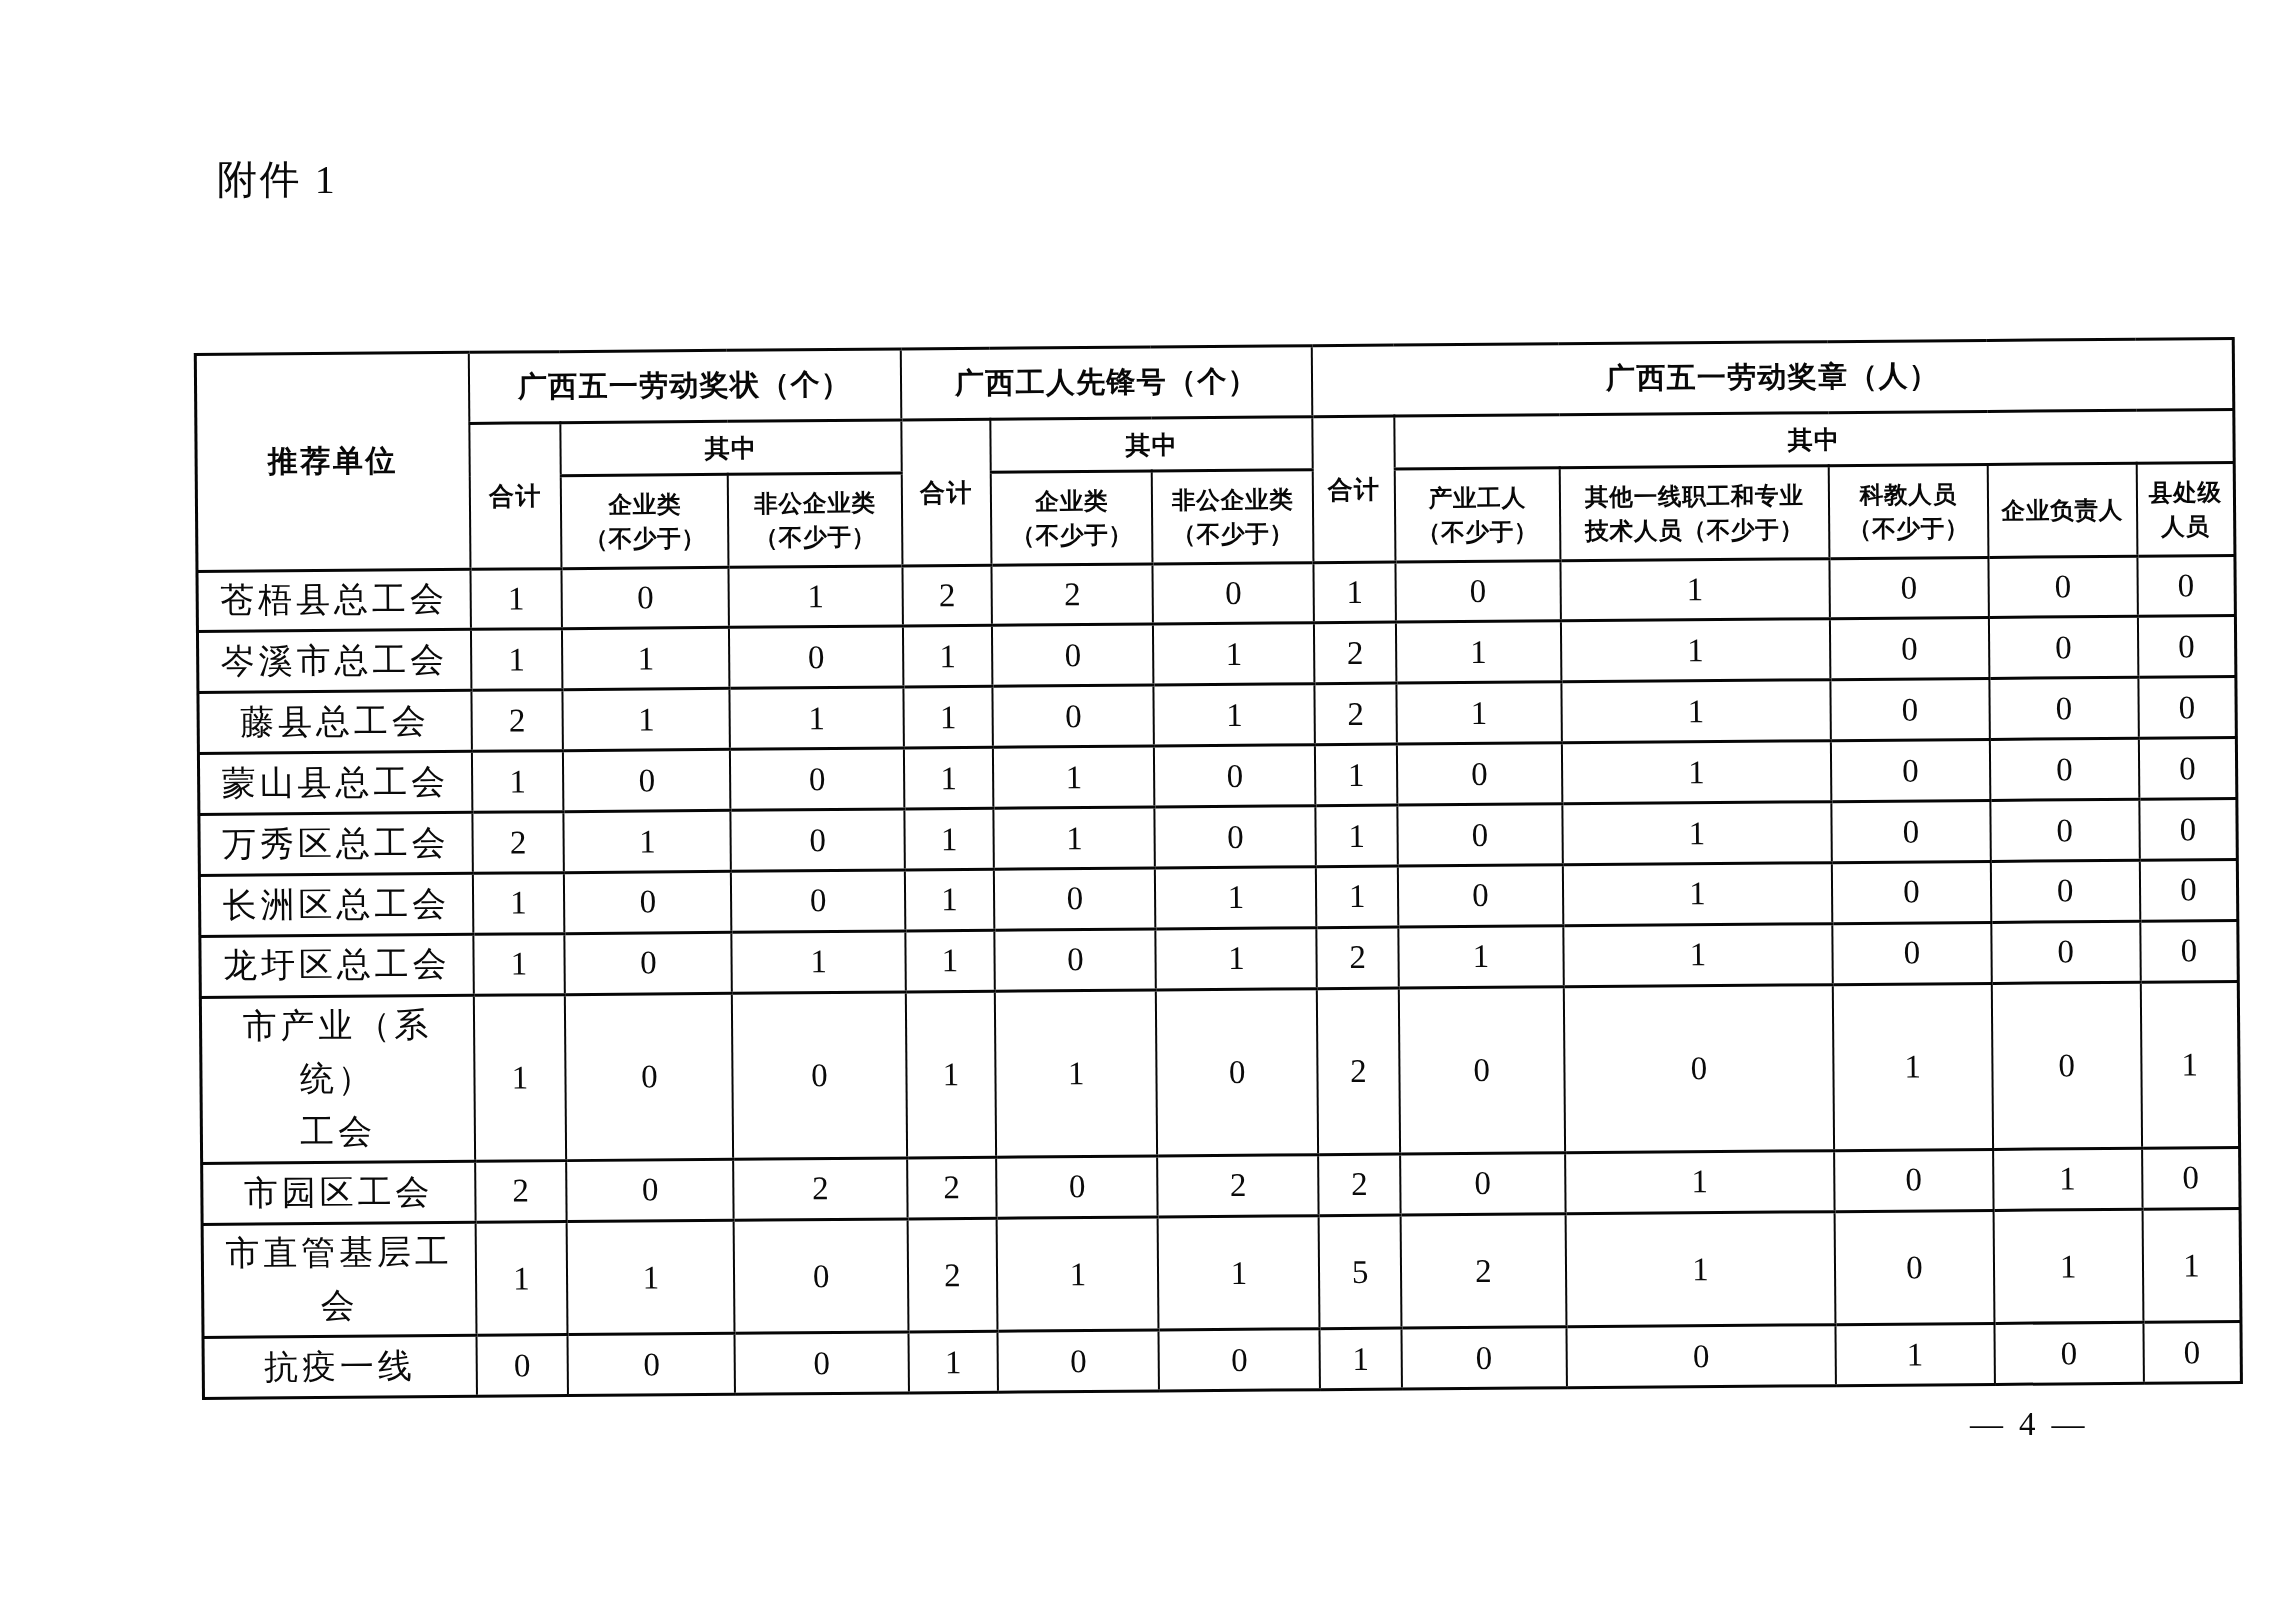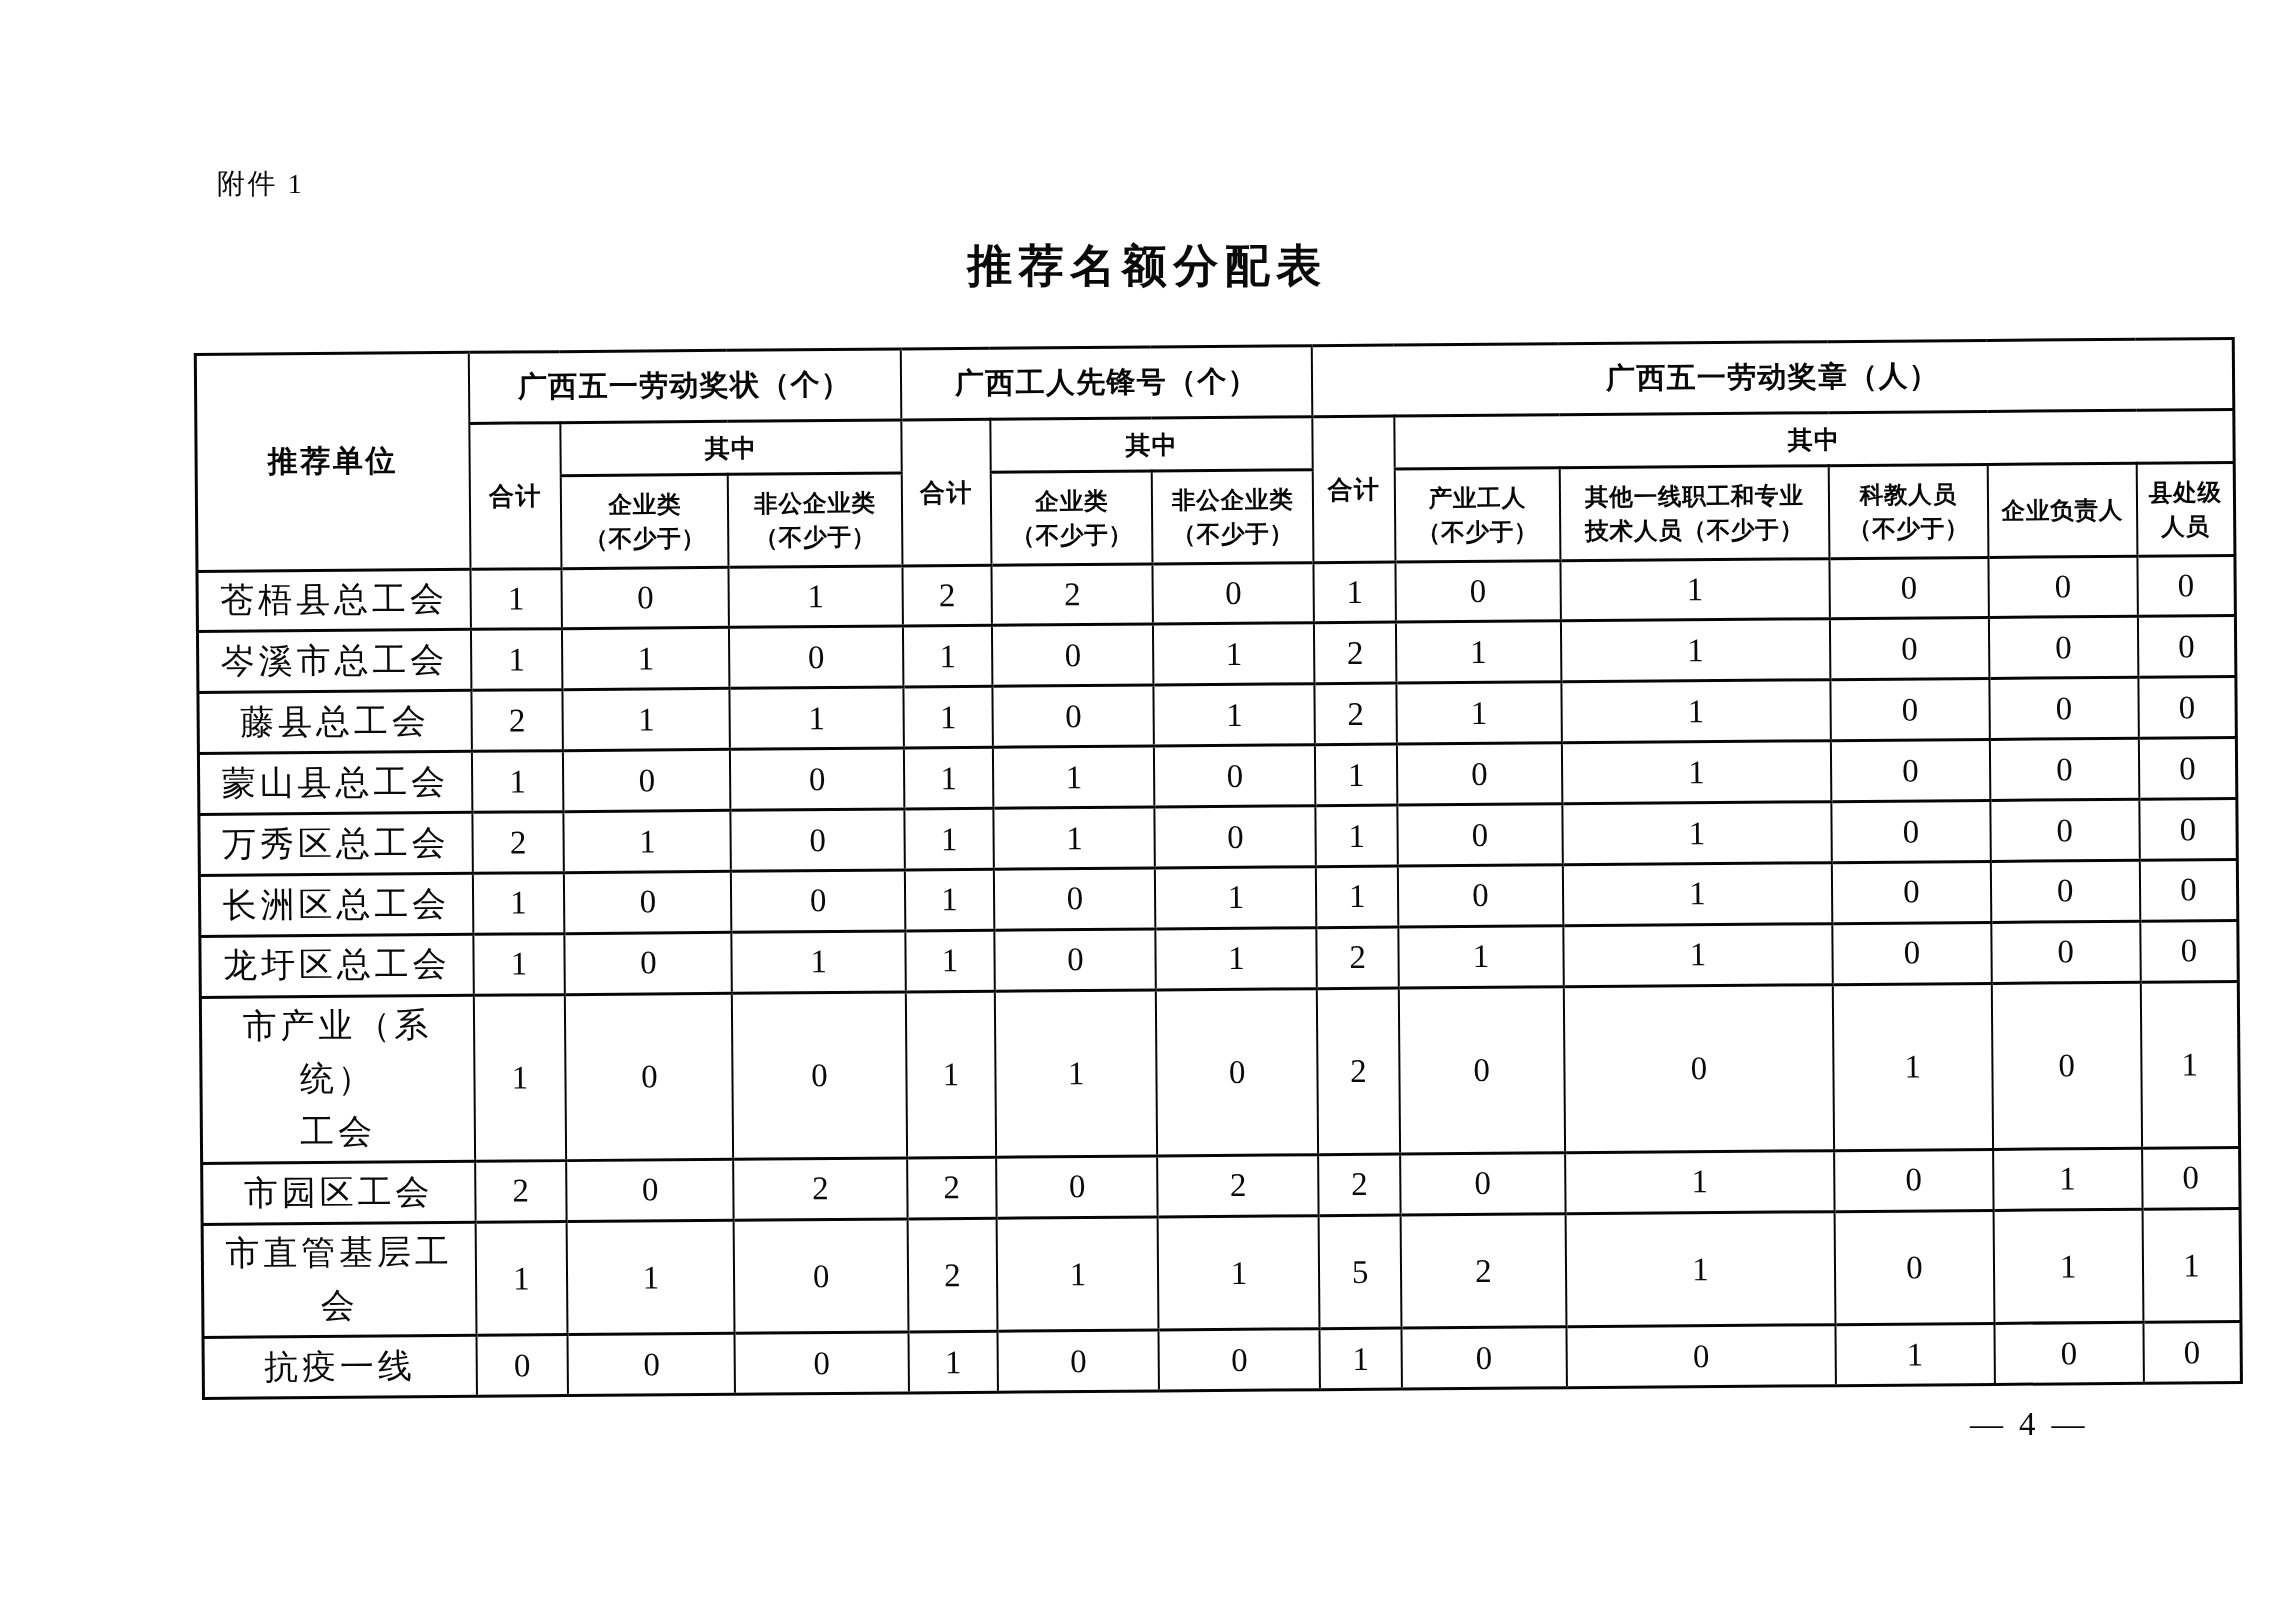--- a/index.html
+++ b/index.html
@@ -10,22 +10,22 @@
     color: #000;
     overflow: hidden;
   }
   .sheet {
     position: relative;
     width: 2295px; height: 1615px;
     background: #ffffff;
   }
   .attachment {
     position: absolute;
-    left: 217px; top: 165px;
-    font-size: 28px;
+    left: 217px; top: 152px;
+    font-size: 40px;
     letter-spacing: 2.6px;
     color: #0a0a0a;
   }
   .doc-title {
     position: absolute;
     left: 0; top: 236px;
     width: 100%;
     text-align: center;
     font-size: 45px;
     font-weight: bold;
@@ -81,21 +81,20 @@
     color: #0a0a0a;
   }
 </style>
 </head>
 <body>
 
 <div class="sheet">
 
   <div class="attachment">附件 1</div>
 
-  <div class="doc-title">推荐名额分配表</div>
 
   <div class="table-wrap">
     <table class="alloc">
       <colgroup>
         <col style="width:13.4%">
           <col style="width:4.5%">
           <col style="width:8.2%">
           <col style="width:8.5%">
         <col style="width:4.4%">
           <col style="width:7.9%">

